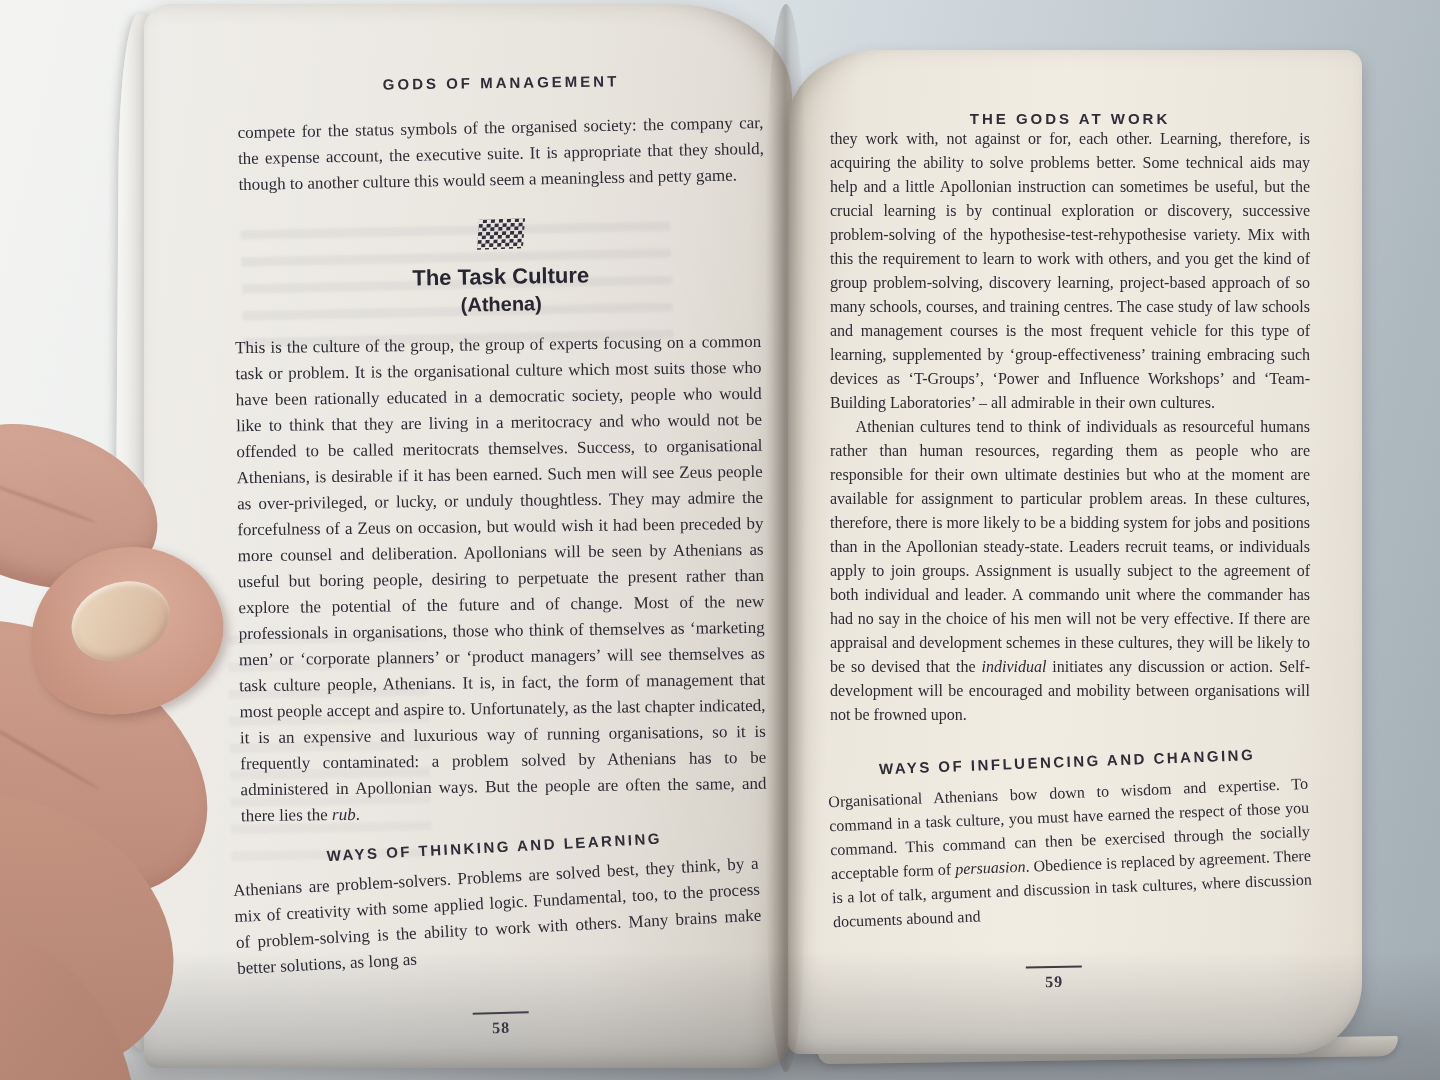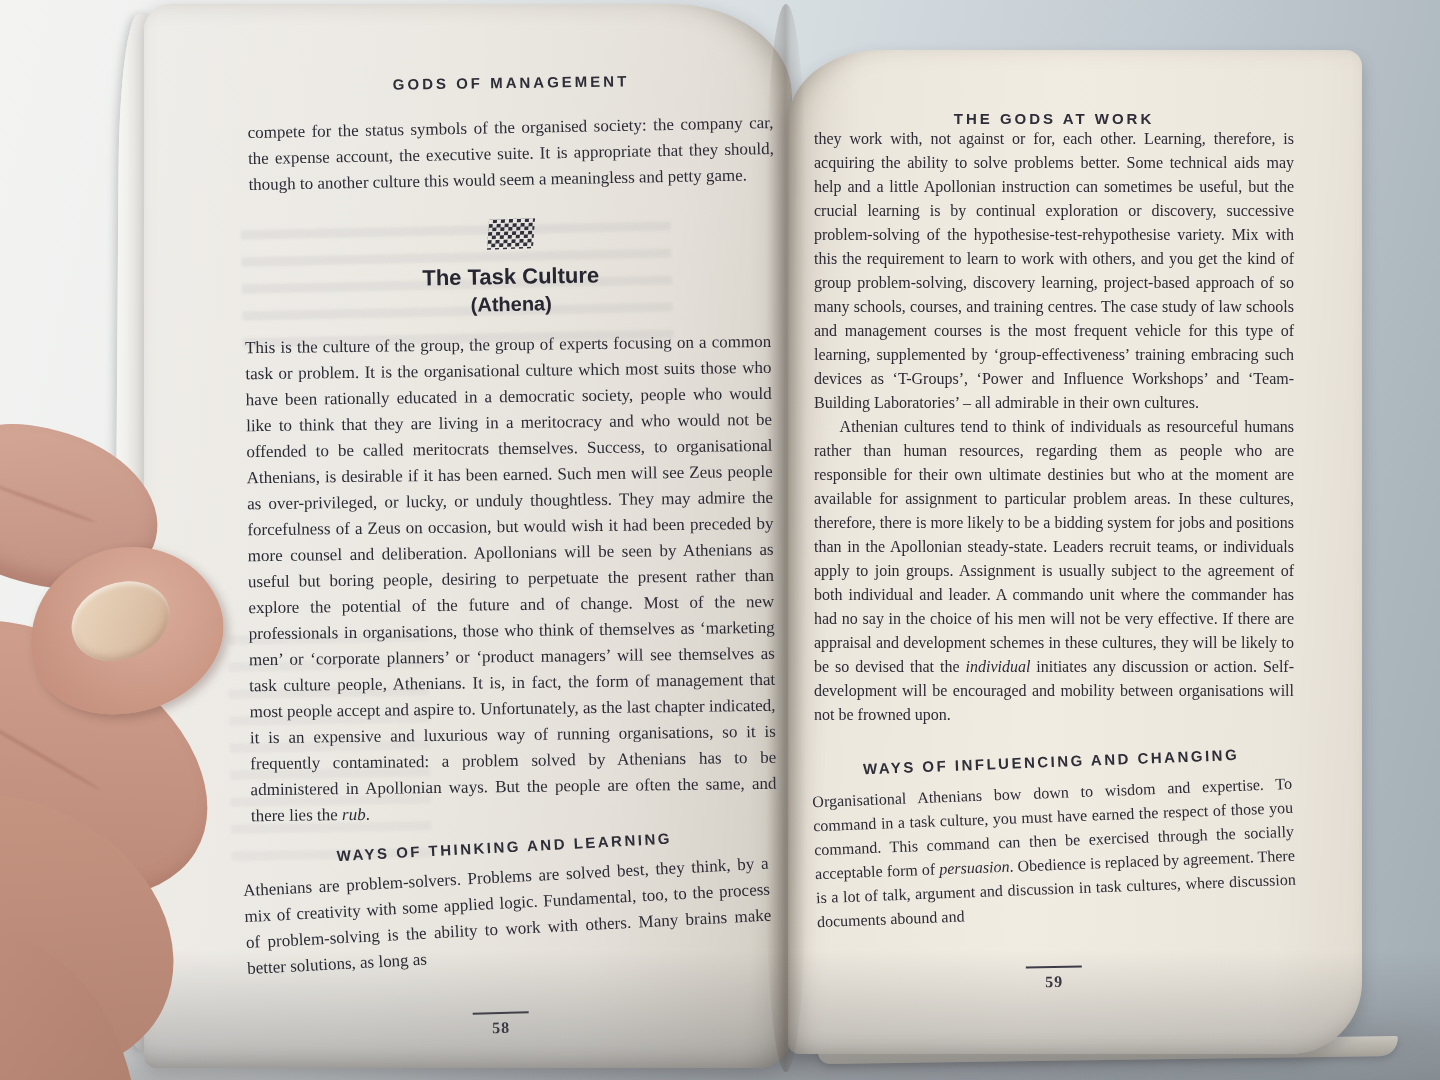--- a/index.html
+++ b/index.html
@@ -32,22 +32,22 @@
     box-shadow:inset 18px 0 28px -14px rgba(92,82,72,.5),inset 0 -12px 18px -10px rgba(120,110,100,.3),0 8px 16px rgba(60,60,66,.28);}
   .spine{position:absolute;left:638px;top:0;width:40px;height:1068px;z-index:3;
     background:linear-gradient(to right,rgba(82,72,62,0),rgba(82,72,62,.30) 48%,rgba(82,72,62,.14) 62%,rgba(82,72,62,0));
     border-radius:50%/200px;pointer-events:none;}
 
   .ghost{position:absolute;background:repeating-linear-gradient(to bottom,rgba(108,108,126,.09) 0 9px,rgba(0,0,0,0) 9px 27px);
     filter:blur(1.6px);z-index:1;}
   .ghost-a{left:98px;top:222px;width:430px;height:122px;transform:rotate(-1.2deg);}
   .ghost-b{left:86px;top:630px;width:200px;height:240px;transform:rotate(-1deg);opacity:.7;}
 
-  .lp-content{position:absolute;left:104px;top:70px;width:526px;z-index:2;color:#2b2a35;}
-  .rp-content{position:absolute;left:26px;top:60px;width:480px;z-index:2;color:#2b2a35;}
+  .lp-content{position:absolute;left:94px;top:70px;width:526px;z-index:2;color:#2b2a35;}
+  .rp-content{position:absolute;left:42px;top:60px;width:480px;z-index:2;color:#2b2a35;}
 
   .running-head{font-family:"Liberation Sans",sans-serif;font-weight:700;font-size:15px;
     letter-spacing:3px;text-align:center;color:#2e2d38;}
   .lp-content .running-head{transform:rotate(-.8deg);}
   .body{font-family:"Liberation Serif",serif;text-align:justify;color:#2b2a35;margin:0;}
   .lp-body{font-size:17px;line-height:26px;}
   .rp-body{font-size:16px;line-height:24px;}
   .intro{margin-top:24px;transform:rotate(-1.1deg);}
   .ornament{width:46px;height:30px;margin:26px auto 0;transform:rotate(-2deg) skewX(-6deg);
     background:repeating-conic-gradient(#312f3c 0% 25%,rgba(0,0,0,0) 0% 50%) 0 0/8px 8px;}

